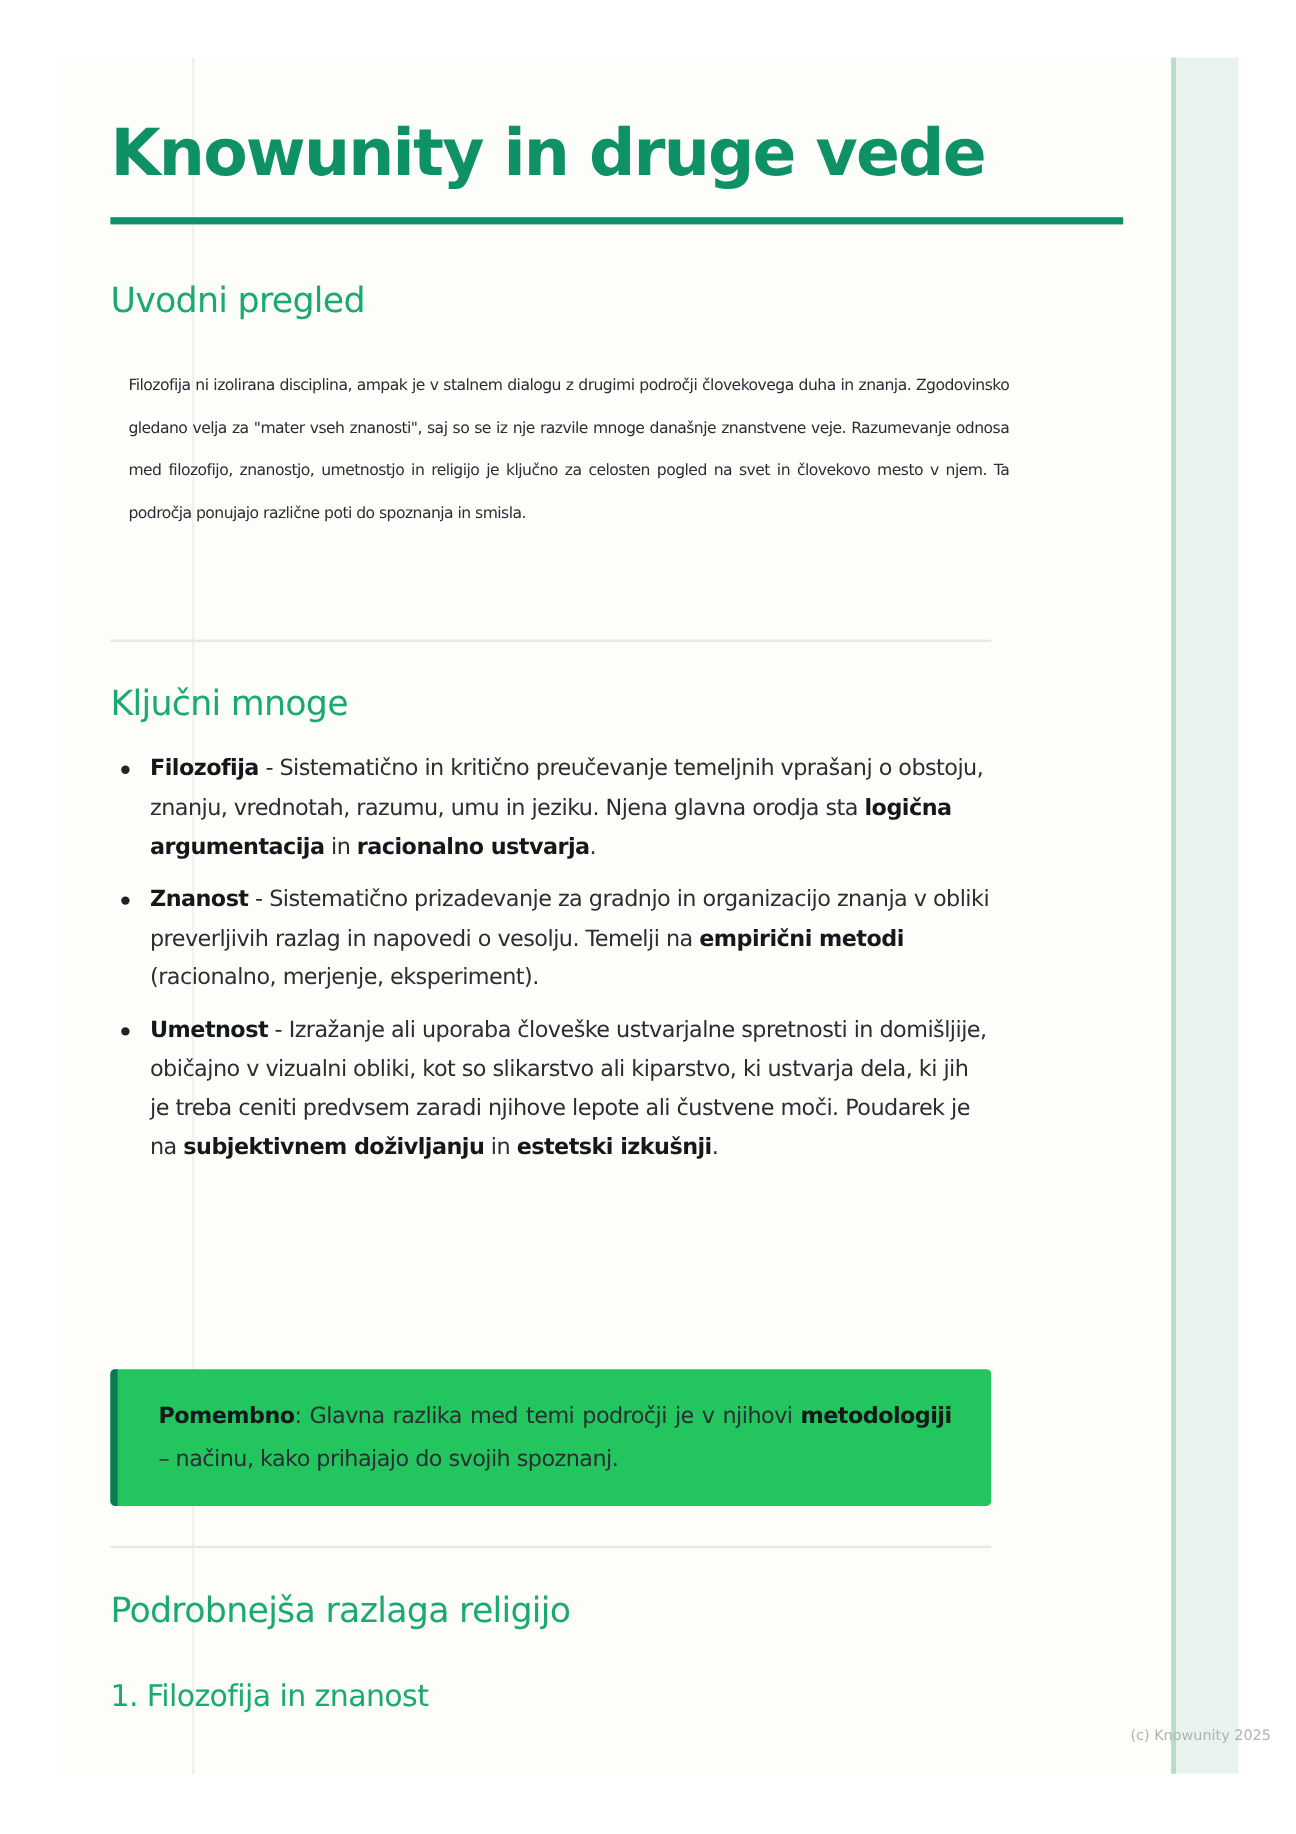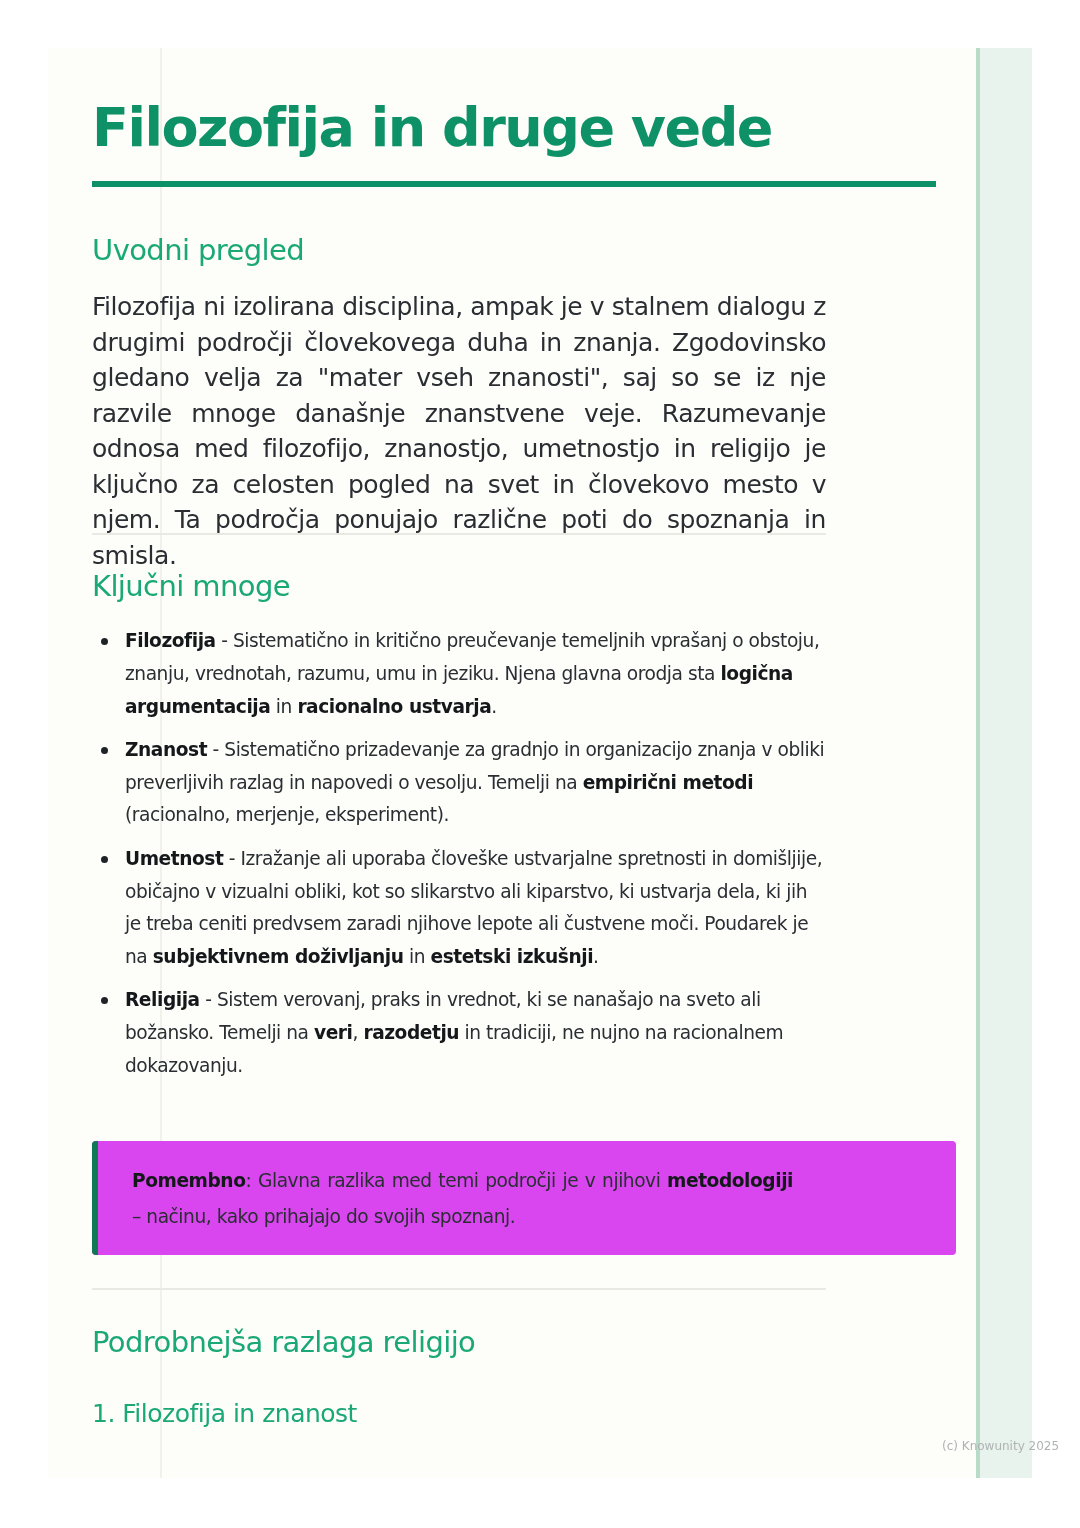--- a/index.html
+++ b/index.html
@@ -96,22 +96,22 @@
       letter-spacing: -0.5px;
       color: #1ba877;
       line-height: 34px;
       white-space: nowrap;
     }
     .para {
       position: absolute;
       left: 0;
       top: 241px;
       width: 734px;
-      margin: 0;
-      font-size: 25px;
+      margin: 15px;
+      font-size: 13px;
       line-height: 35.5px;
       letter-spacing: -0.45px;
       text-align: justify;
       color: #2a2e33;
     }
     .divider {
       position: absolute;
       left: 0;
       width: 734px;
       height: 2px;
@@ -145,25 +145,24 @@
       background: #1f2328;
     }
     ul.terms li b {
       color: #15181b;
       font-weight: bold;
     }
     .callout {
       position: absolute;
       left: 0;
       top: 1093px;
-      width: 836px;
+      width: 734px;
       height: 114px;
-      background: #d946ef;
+      background: #22c55e;
       border-radius: 4px;
-      padding-left: 28px;
     }
     .callout-border {
       position: absolute;
       left: 0;
       top: 0;
       width: 6px;
       height: 100%;
       background: #0e7a55;
       border-radius: 4px 0 0 4px;
     }
@@ -195,43 +194,40 @@
 </head>
 <body>
 
 <div class="page">
   <div class="margin-line"></div>
   <div class="right-strip">
     <div class="right-strip-line"></div>
   </div>
 
   <div class="content">
-    <h1 class="doc-title">Filozofija in druge vede</h1>
+    <h1 class="doc-title">Knowunity in druge vede</h1>
     <div class="title-bar"></div>
 
     <h2 class="h2" style="top:182px;text-align:right;">Uvodni pregled</h2>
     <p class="para">Filozofija ni izolirana disciplina, ampak je v stalnem dialogu z drugimi področji človekovega duha in znanja. Zgodovinsko gledano velja za "mater vseh znanosti", saj so se iz nje razvile mnoge današnje znanstvene veje. Razumevanje odnosa med filozofijo, znanostjo, umetnostjo in religijo je ključno za celosten pogled na svet in človekovo mesto v njem. Ta področja ponujajo različne poti do spoznanja in smisla.</p>
 
     <div class="divider" style="top:485px;"></div>
 
     <h2 class="h2" style="top:518px;">Ključni mnoge</h2>
 
     <ul class="terms">
       <li>
         <span class="bullet"></span><b>Filozofija</b><span> - </span><span>Sistematično in kritično preučevanje temeljnih vprašanj o obstoju, znanju, vrednotah, razumu, umu in jeziku. Njena glavna orodja sta </span><b>logična argumentacija</b><span> in </span><b>racionalno ustvarja</b><span>.</span>
       </li>
       <li>
         <span class="bullet"></span><b>Znanost</b><span> - </span><span>Sistematično prizadevanje za gradnjo in organizacijo znanja v obliki preverljivih razlag in napovedi o vesolju. Temelji na </span><b>empirični metodi</b><span> (racionalno, merjenje, eksperiment).</span>
       </li>
       <li>
         <span class="bullet"></span><b>Umetnost</b><span> - </span><span>Izražanje ali uporaba človeške ustvarjalne spretnosti in domišljije, običajno v vizualni obliki, kot so slikarstvo ali kiparstvo, ki ustvarja dela, ki jih je treba ceniti predvsem zaradi njihove lepote ali čustvene moči. Poudarek je na </span><b>subjektivnem doživljanju</b><span> in </span><b>estetski izkušnji</b><span>.</span>
       </li>
-      <li>
-        <span class="bullet"></span><b>Religija</b><span> - </span><span>Sistem verovanj, praks in vrednot, ki se nanašajo na sveto ali božansko. Temelji na </span><b>veri</b><span>, </span><b>razodetju</b><span> in tradiciji, ne nujno na racionalnem dokazovanju.</span>
-      </li>
     </ul>
 
     <div class="callout">
       <div class="callout-border"></div>
       <p class="callout-text"><b>Pomembno</b><span>: Glavna razlika med temi področji je v njihovi </span><b>metodologiji</b><span> – načinu, kako prihajajo do svojih spoznanj.</span></p>
     </div>
 
     <div class="divider" style="top:1240px;"></div>
 
     <h2 class="h2" style="top:1274px;">Podrobnejša razlaga religijo</h2>

